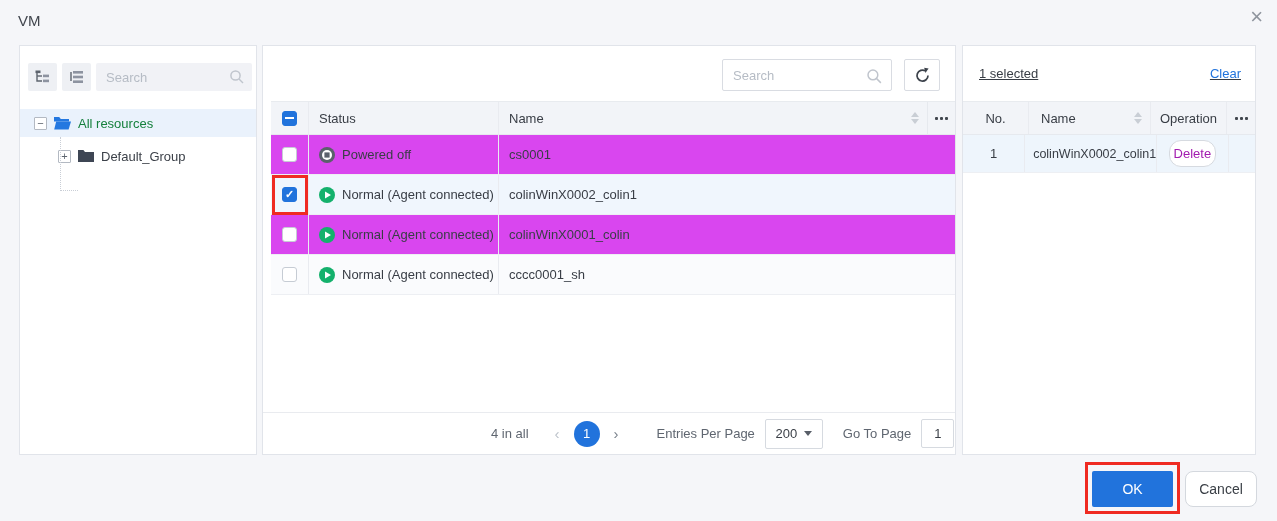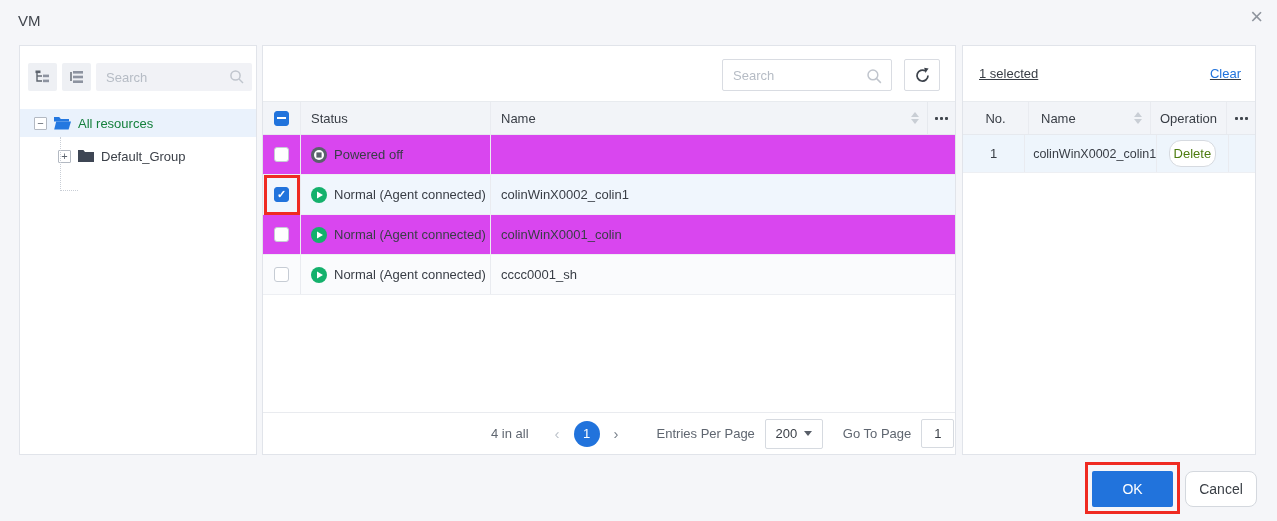--- a/index.html
+++ b/index.html
@@ -44,21 +44,21 @@
   .msearch { position:absolute; top:13px; right:63px; width:170px; height:32px;
              border:1px solid #d9dce2; border-radius:2px; background:#fff; }
   .msearch input { width:100%; height:100%; border:none; background:transparent; padding:0 30px 0 10px;
                    font-family:inherit; font-size:13px; color:#383d45; outline:none; }
   .msearch input::placeholder { color:#b6bcc5; }
   .msearch svg { position:absolute; right:8px; top:8px; }
   .refresh-btn { position:absolute; top:13px; right:15px; width:36px; height:32px; background:#fff;
                  border:1px solid #d9dce2; border-radius:2px; display:flex; align-items:center;
                  justify-content:center; cursor:pointer; }
 
-  .mtable { position:absolute; top:55px; left:0; right:0; }
+  .mtable { position:absolute; top:55px; left:8px; right:0; }
   .thead { display:flex; height:34px; background:#f2f4f8; border-top:1px solid #e8ebef;
            border-bottom:1px solid #e6e9ee; align-items:stretch; color:#383d45; }
   .trow  { display:flex; height:40px; border-bottom:1px solid #edeff3; background:#d946ef; align-items:stretch; }
   .trow.sel    { background:#f0f6fd; }
   .trow.stripe { background:#fafbfd; }
   .c-cb     { width:38px; border-right:1px solid #e9ebf0; display:flex; align-items:center; justify-content:center; position:relative; }
   .c-status { width:190px; border-right:1px solid #e9ebf0; display:flex; align-items:center; padding-left:10px; }
   .c-name   { flex:1; display:flex; align-items:center; padding-left:10px; }
   .c-more   { width:28px; border-left:1px solid #e6e9ee; display:flex; align-items:center; justify-content:center; }
 
@@ -100,21 +100,21 @@
   .rp-top { display:flex; justify-content:space-between; align-items:center; padding:20px 14px 0 16px; }
   .clear-link { color:#2173dc; cursor:pointer; }
   .rtable { position:absolute; top:55px; left:0; right:0; }
   .r-no   { width:66px; display:flex; align-items:center; justify-content:center; border-right:1px solid #e9ebf0; }
   .r-name { flex:1; display:flex; align-items:center; padding-left:12px; border-right:1px solid #e9ebf0; }
   .r-op   { width:76px; display:flex; align-items:center; justify-content:center; border-right:1px solid #e9ebf0; }
   .r-more { width:28px; display:flex; align-items:center; justify-content:center; }
   .rrow   { display:flex; height:38px; background:#eef5fc; border-bottom:1px solid #edeff3; }
   .rrow .r-name { font-size:12.5px; padding-left:8px; }
   .del-btn { padding:5px 4px; background:#fff; border:1px solid #d6dae0; border-radius:12px;
-             font-family:inherit; font-size:13px; color:#4d7c0f; cursor:pointer; }
+             font-family:inherit; font-size:13px; color:#a21caf; cursor:pointer; }
 
   
   .ok-btn { position:absolute; left:1092px; top:471px; width:81px; height:36px; background:#2173dc; color:#fff;
             border:none; border-radius:2px; font-family:inherit; font-size:14px; cursor:pointer; }
   .red-box-ok { position:absolute; left:1085px; top:462px; width:95px; height:52px;
                 border:3px solid #ef2b22; z-index:5; pointer-events:none; }
   .cancel-btn { position:absolute; left:1185px; top:471px; width:72px; height:36px; background:#fff; color:#3a3f46;
                 border:1px solid #d4d8de; border-radius:8px; font-family:inherit; font-size:14px; cursor:pointer; }
 </style>
 </head>
@@ -220,20 +220,23 @@
       <div class="c-status">
         <span class="st-ic">
           <svg width="16" height="16" viewBox="0 0 16 16">
             <circle cx="8" cy="8" r="8" fill="#5a616b"></circle>
               <circle cx="8" cy="8" r="5" fill="#fff"></circle>
             <rect x="5.4" y="5.4" width="5.2" height="5.2" fill="#5a616b"></rect>
           </svg>
           </span>
         <span>Powered off</span>
       </div>
+      <div class="c-name">
+          <span>cs0001</span>
+        </div>
     </div>
 
     <div class="trow sel">
       <div class="c-cb">
         <span class="cb checked"></span>
         <span class="red-box-cb"></span>
       </div>
       <div class="c-status">
         <span class="st-ic">
           <svg width="16" height="16" viewBox="0 0 16 16">

